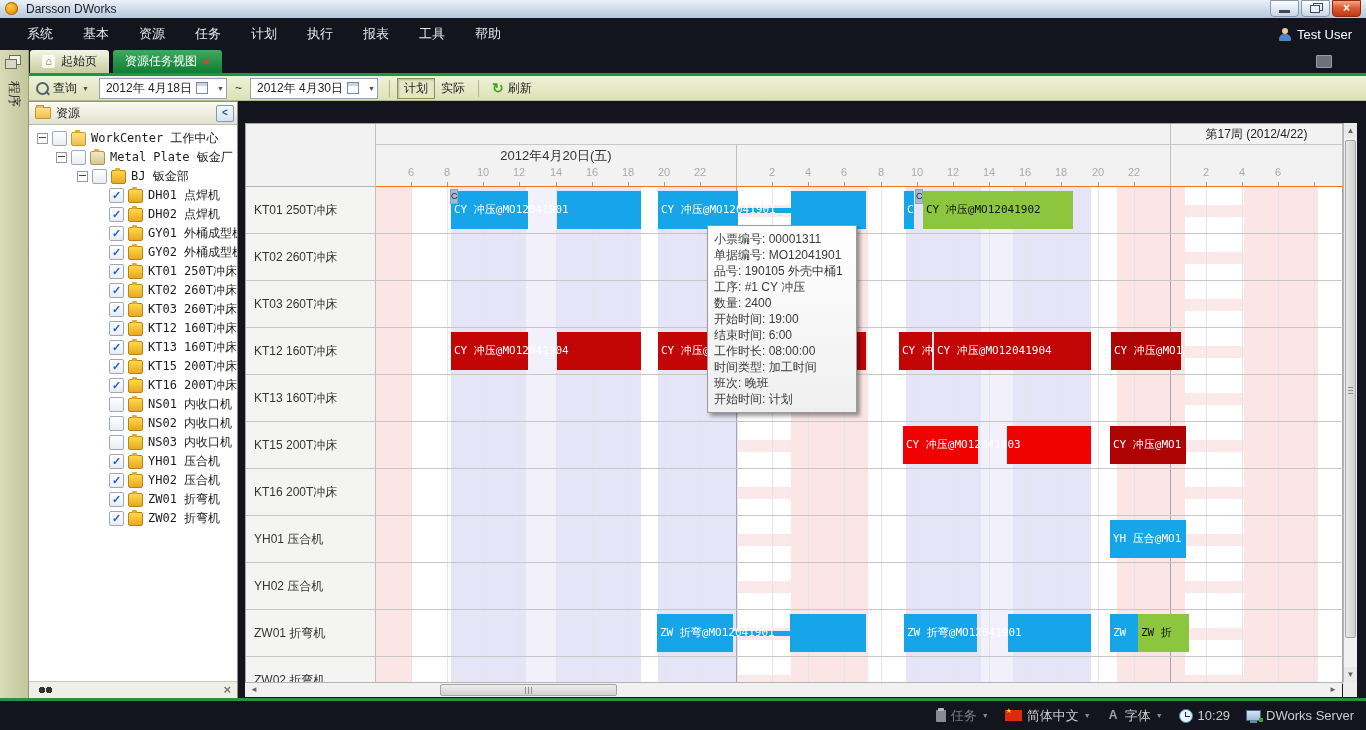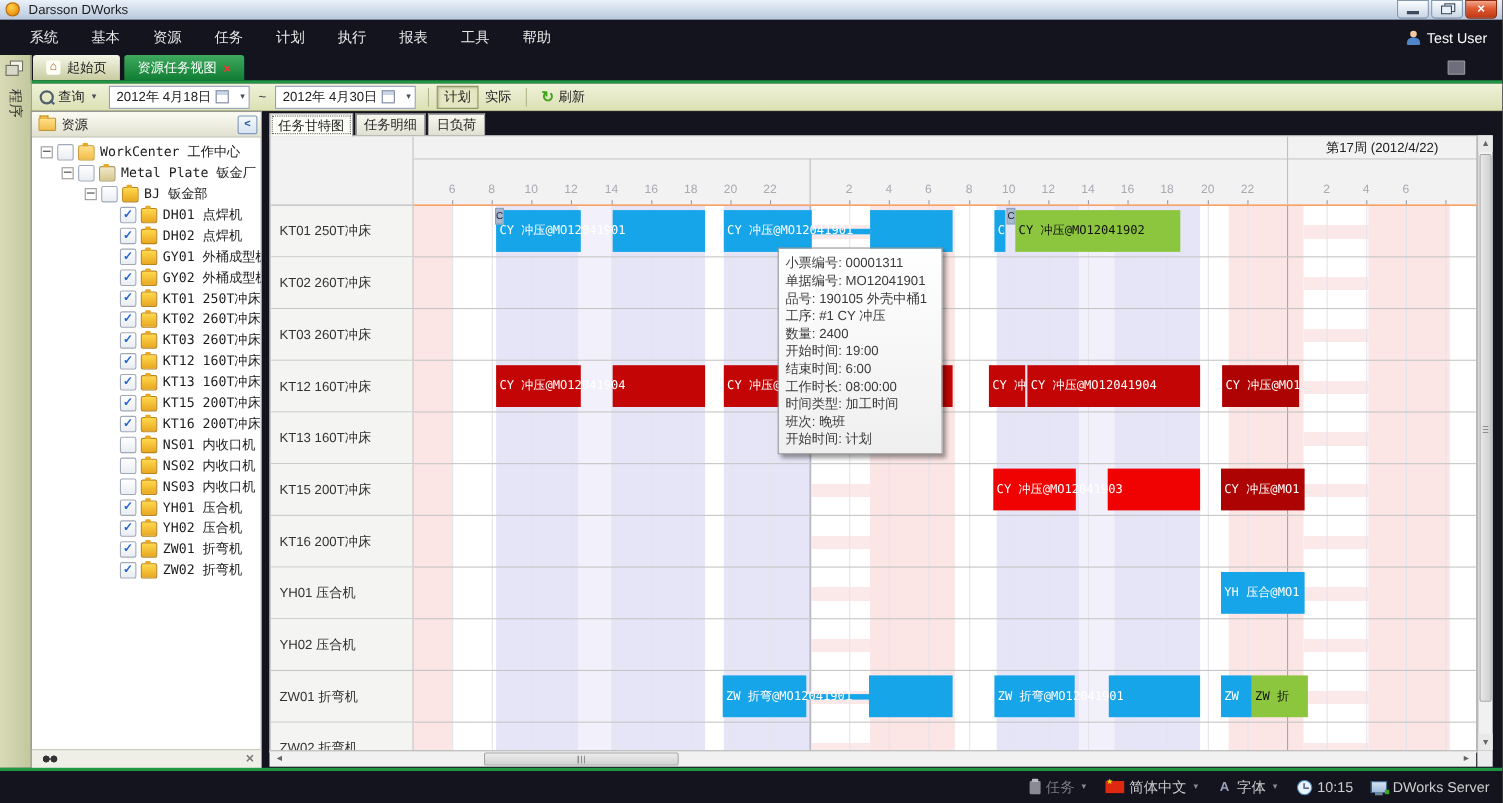--- a/index.html
+++ b/index.html
@@ -396,30 +396,26 @@
           <span class="ticon ticon-machine"></span>
           <span>ZW02 折弯机</span>
         </div>
       </div>
     <div class="tree-bottom">
       <span class="binoc-icon"></span>
       <span class="tree-x">×</span>
     </div>
   </div>
 
-  <div class="subtabs" id="subtabs">
-      <div class="subtab active">任务甘特图</div>
-      <div class="subtab">任务明细</div>
-      <div class="subtab">日负荷</div>
-    </div>
 
   <div class="gbody">
     <div class="theader" id="theader">
         <div class="week-cell" style="left: 794px; width: 173px;">第17周 (2012/4/22)</div>
         <div class="theader-hline"></div>
+        <div class="day-label" style="left: 0px; width: 360px;">2012年4月20日(五)</div>
         <span class="hour-label" style="left: 35px;">6</span>
         <span class="hour-label" style="left: 71px;">8</span>
         <span class="hour-label" style="left: 107px;">10</span>
         <span class="hour-label" style="left: 143px;">12</span>
         <span class="hour-label" style="left: 180px;">14</span>
         <span class="hour-label" style="left: 216px;">16</span>
         <span class="hour-label" style="left: 252px;">18</span>
         <span class="hour-label" style="left: 288px;">20</span>
         <span class="hour-label" style="left: 324px;">22</span>
         <span class="hour-label" style="left: 396px;">2</span>
@@ -635,21 +631,21 @@
         <span>简体中文</span>
         <span class="sb-arrow">▼</span>
       </span>
       <span class="sb-item">
         <span class="sbi sbi-font"></span>
         <span>字体</span>
         <span class="sb-arrow">▼</span>
       </span>
       <span class="sb-item">
         <span class="sbi sbi-clock"></span>
-        <span>10:15</span>
+        <span>10:29</span>
       </span>
       <span class="sb-item">
         <span class="sbi sbi-server"></span>
         <span>DWorks Server</span>
       </span>
     </div>
 
 </div>
 
 </body></html>

